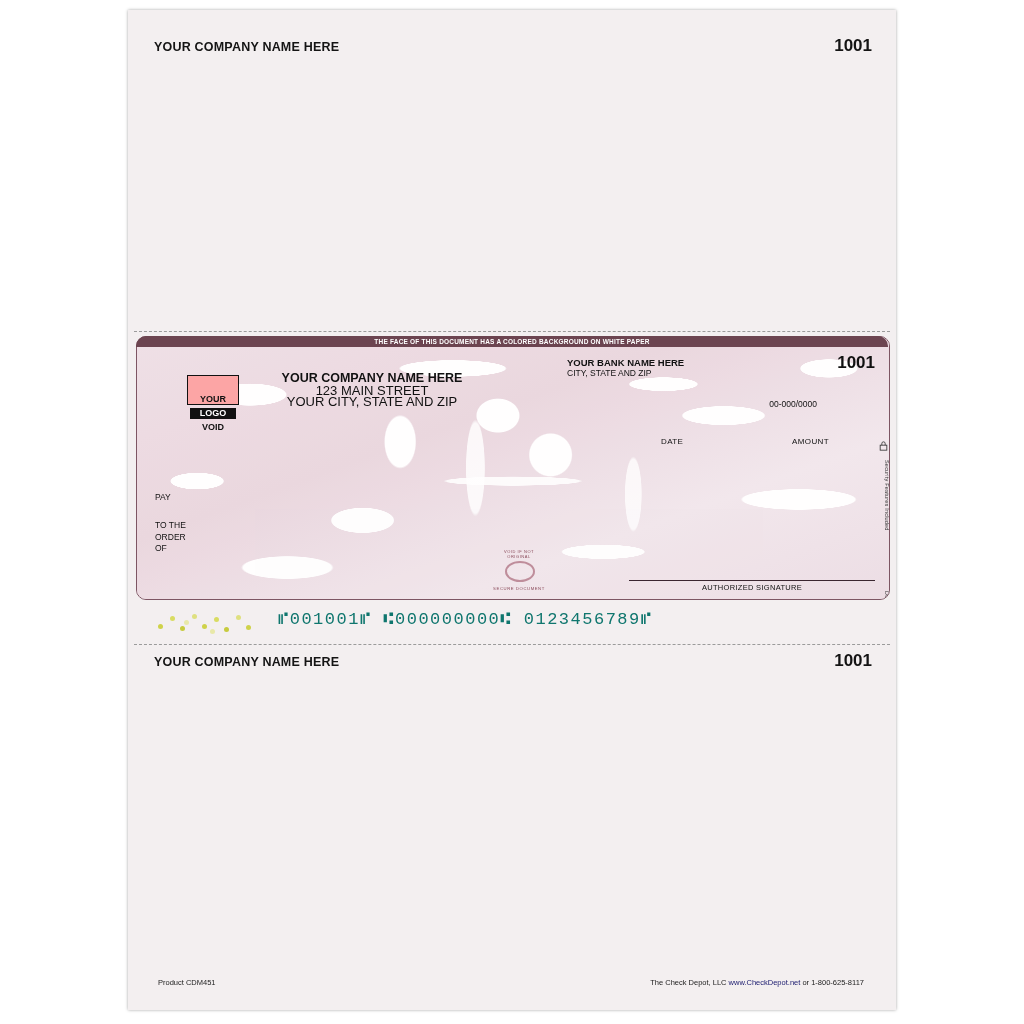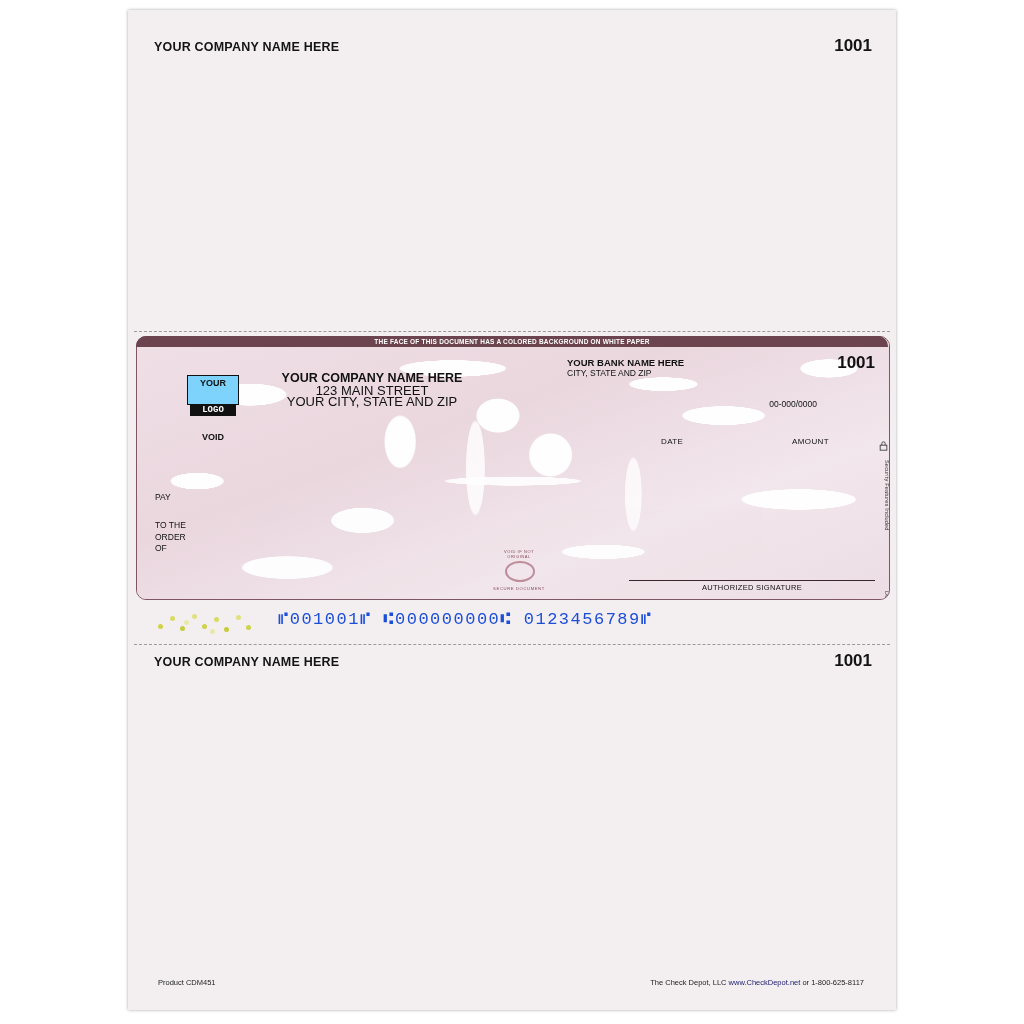--- a/index.html
+++ b/index.html
@@ -130,35 +130,34 @@
     letter-spacing: 0.2px;
   }
 
   .logo-box {
     position: absolute;
     left: 50px;
     top: 38px;
     width: 52px;
     height: 30px;
     border: 1.5px solid #111;
-    background: #7dd3fc;
+    background: #fca5a5;
     text-align: center;
     font-size: 9px;
     font-weight: bold;
     line-height: 11px;
     color: #111;
-    padding-top: 2px;
+    padding-top: 18px;
     box-sizing: border-box;
   }
   .logo-box .mid {
     background: #111;
     color: #fff;
     display: block;
-    margin: 16px 2px;
-    font-family: Liberation Mono, monospace;
+    margin: 3px 2px;
   }
 
   .comp-block {
     position: absolute;
     left: 110px;
     top: 34px;
     width: 250px;
     text-align: center;
   }
   .comp-name {
@@ -319,21 +318,21 @@
     width: 752px;
     height: 30px;
   }
   .micr {
     position: absolute;
     left: 142px;
     top: 2px;
     font-family: "Liberation Mono", monospace;
     font-size: 17px;
     letter-spacing: 1.5px;
-    color: #1d4ed8;
+    color: #0f766e;
     white-space: pre;
   }
   .confetti {
     position: absolute;
     left: 18px;
     top: 4px;
     width: 110px;
     height: 22px;
   }
   .confetti i {

